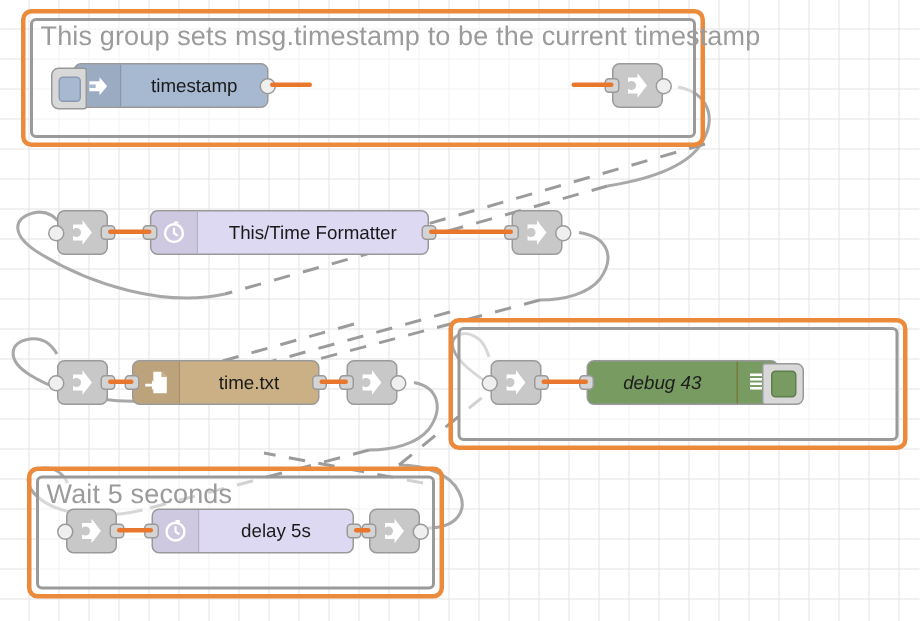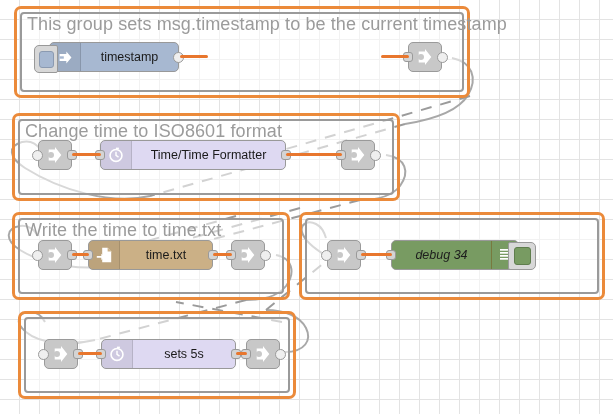--- a/index.html
+++ b/index.html
@@ -189,63 +189,55 @@
     <svg width="20" height="18" viewBox="0 0 22 20" aria-hidden="true">
       <path d="M4 4 h7 V1 l7 9 -7 9 v-3 H4 z" fill="#ffffff"></path>
       <circle cx="6.5" cy="10" r="3.4" fill="#c8c8c8"></circle>
     </svg>
     <div class="port hollow" style="right:-7px;top:9px;"></div>
   </div>
 
   <div class="wire" style="left:180px;top:55px;width:28px;"></div>
   <div class="wire" style="left:381px;top:55px;width:28px;"></div>
 
-  <div class="group" style="left:12px;top:113px;width:388px;height:88px;">
-    <div class="group-inner"></div>
-    <div class="group-label">Change time to ISO8601 format</div>
-  </div>
 
   <div class="linknode lin" style="left:38px;top:140px;">
     <div class="port hollow" style="left:-7px;top:9px;"></div>
     <svg width="20" height="18" viewBox="0 0 22 20" aria-hidden="true">
       <path d="M4 4 h7 V1 l7 9 -7 9 v-3 H4 z" fill="#ffffff"></path>
       <circle cx="6.5" cy="10" r="3.4" fill="#c8c8c8"></circle>
     </svg>
     <div class="port" style="right:-6px;top:9px;"></div>
   </div>
 
   <div class="node datetime" style="left:100px;top:140px;width:186px;">
     <div class="port" style="left:-6px;top:9px;"></div>
     <div class="ico">
       <svg width="18" height="18" viewBox="0 0 20 20" aria-hidden="true">
         <circle cx="10" cy="10.5" r="6.6" fill="none" stroke="#ffffff" stroke-width="1.8"></circle>
         <path d="M10 6.4 V10.5 L12.8 12.4" stroke="#ffffff" stroke-width="1.6" fill="none"></path>
         <path d="M10 2.6 h3.2" stroke="#ffffff" stroke-width="1.6" fill="none"></path>
       </svg>
     </div>
-    <div class="lbl">Time/Time Formatter</div>
+    <div class="lbl">This/Time Formatter</div>
     <div class="port" style="right:-6px;top:9px;"></div>
   </div>
 
   <div class="linknode lout" style="left:341px;top:140px;">
     <div class="port" style="left:-6px;top:9px;"></div>
     <svg width="20" height="18" viewBox="0 0 22 20" aria-hidden="true">
       <path d="M4 4 h7 V1 l7 9 -7 9 v-3 H4 z" fill="#ffffff"></path>
       <circle cx="6.5" cy="10" r="3.4" fill="#c8c8c8"></circle>
     </svg>
     <div class="port hollow" style="right:-7px;top:9px;"></div>
   </div>
 
   <div class="wire" style="left:72px;top:153px;width:29px;"></div>
   <div class="wire" style="left:286px;top:153px;width:56px;"></div>
 
-  <div class="group" style="left:12px;top:212px;width:278px;height:88px;">
-    <div class="group-inner"></div>
-    <div class="group-label">Write the time to time.txt</div>
-  </div>
 
   <div class="linknode lin" style="left:38px;top:240px;">
     <div class="port hollow" style="left:-7px;top:9px;"></div>
     <svg width="20" height="18" viewBox="0 0 22 20" aria-hidden="true">
       <path d="M4 4 h7 V1 l7 9 -7 9 v-3 H4 z" fill="#ffffff"></path>
       <circle cx="6.5" cy="10" r="3.4" fill="#c8c8c8"></circle>
     </svg>
     <div class="port" style="right:-6px;top:9px;"></div>
   </div>
 
@@ -282,60 +274,61 @@
     <div class="port hollow" style="left:-7px;top:9px;"></div>
     <svg width="20" height="18" viewBox="0 0 22 20" aria-hidden="true">
       <path d="M4 4 h7 V1 l7 9 -7 9 v-3 H4 z" fill="#ffffff"></path>
       <circle cx="6.5" cy="10" r="3.4" fill="#c8c8c8"></circle>
     </svg>
     <div class="port" style="right:-6px;top:9px;"></div>
   </div>
 
   <div class="node debug" style="left:391px;top:240px;width:128px;">
     <div class="port" style="left:-6px;top:9px;"></div>
-    <div class="lbl">debug 34</div>
+    <div class="lbl">debug 43</div>
     <div class="dbg-sep"></div>
     <div class="dbg-list">
       <svg width="14" height="16" viewBox="0 0 14 16" aria-hidden="true">
         <rect x="2" y="2" width="10" height="1.7" fill="#ffffff"></rect>
         <rect x="2" y="5" width="10" height="1.7" fill="#ffffff"></rect>
         <rect x="2" y="8" width="10" height="1.7" fill="#ffffff"></rect>
         <rect x="2" y="11" width="10" height="1.7" fill="#ffffff"></rect>
       </svg>
     </div>
     <div class="dbg-btn">
       <i></i>
     </div>
   </div>
 
   <div class="wire" style="left:361px;top:253px;width:31px;"></div>
 
   <div class="group" style="left:18px;top:311px;width:278px;height:88px;">
     <div class="group-inner"></div>
+    <div class="group-label">Wait 5 seconds</div>
   </div>
 
   <div class="linknode lin" style="left:44px;top:339px;">
     <div class="port hollow" style="left:-7px;top:9px;"></div>
     <svg width="20" height="18" viewBox="0 0 22 20" aria-hidden="true">
       <path d="M4 4 h7 V1 l7 9 -7 9 v-3 H4 z" fill="#ffffff"></path>
       <circle cx="6.5" cy="10" r="3.4" fill="#c8c8c8"></circle>
     </svg>
     <div class="port" style="right:-6px;top:9px;"></div>
   </div>
 
   <div class="node datetime" style="left:101px;top:339px;width:135px;">
     <div class="port" style="left:-6px;top:9px;"></div>
     <div class="ico">
       <svg width="18" height="18" viewBox="0 0 20 20" aria-hidden="true">
         <circle cx="10" cy="10.5" r="6.6" fill="none" stroke="#ffffff" stroke-width="1.8"></circle>
         <path d="M10 6.4 V10.5 L12.8 12.4" stroke="#ffffff" stroke-width="1.6" fill="none"></path>
         <path d="M10 2.6 h3.2" stroke="#ffffff" stroke-width="1.6" fill="none"></path>
       </svg>
     </div>
-    <div class="lbl">sets 5s</div>
+    <div class="lbl">delay 5s</div>
     <div class="port" style="right:-6px;top:9px;"></div>
   </div>
 
   <div class="linknode lout" style="left:246px;top:339px;">
     <div class="port" style="left:-6px;top:9px;"></div>
     <svg width="20" height="18" viewBox="0 0 22 20" aria-hidden="true">
       <path d="M4 4 h7 V1 l7 9 -7 9 v-3 H4 z" fill="#ffffff"></path>
       <circle cx="6.5" cy="10" r="3.4" fill="#c8c8c8"></circle>
     </svg>
     <div class="port hollow" style="right:-7px;top:9px;"></div>

